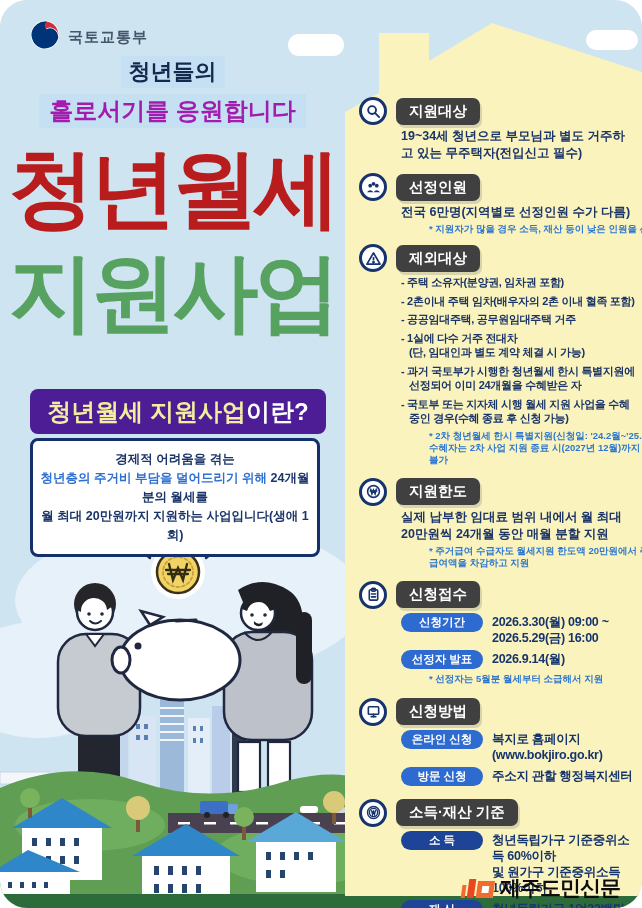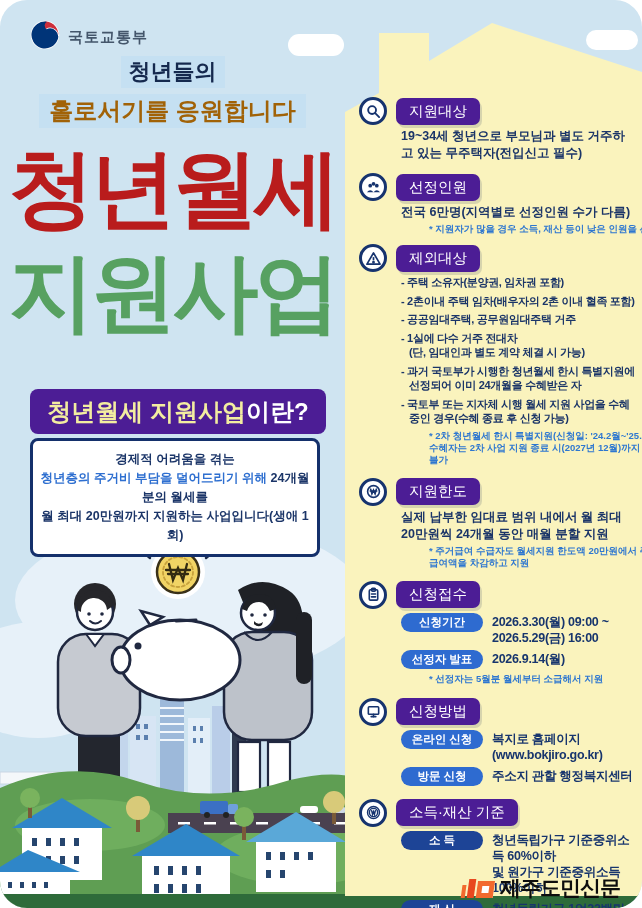--- a/index.html
+++ b/index.html
@@ -7,21 +7,21 @@
     font-family:"Liberation Sans","DejaVu Sans",sans-serif;border-radius:27px;}
   
   .cloud{position:absolute;background:#fff;border-radius:999px;}
   
   .gov{position:absolute;top:20px;left:30px;display:flex;align-items:center;gap:8px;z-index:6;}
   .gov-name{font-size:15px;font-weight:700;color:#44566b;letter-spacing:1px;}
   
   .slogan{position:absolute;left:0;top:56px;width:345px;text-align:center;z-index:5;}
   .slogan .l1{display:inline-block;font-size:22px;font-weight:800;color:#15294e;
     background:#c5e0f2;padding:1px 8px;}
-  .slogan .l2{display:inline-block;margin-top:6px;font-size:24px;font-weight:800;color:#a16207;
+  .slogan .l2{display:inline-block;margin-top:6px;font-size:24px;font-weight:800;color:#a21caf;
     background:#c5e0f2;padding:1px 10px;}
   
   .title1,.title2{position:absolute;left:0;width:345px;text-align:center;font-weight:900;
     font-size:86px;letter-spacing:-4px;line-height:96px;z-index:5;}
   .title1{top:140px;color:#b91c1c;}
   .title2{top:244px;color:#57a161;}
   
   .qband{position:absolute;left:30px;top:389px;width:296px;height:45px;background:#4c1d95;
     border-radius:8px;display:flex;align-items:center;justify-content:center;z-index:5;}
   .qband .hl{color:#f3eda0;font-size:24px;font-weight:900;}
@@ -34,21 +34,21 @@
   .town{position:absolute;left:0;top:520px;width:360px;height:388px;z-index:1;}
   
   .fstrip{position:absolute;left:0;top:894px;width:642px;height:14px;background:#2e6b3a;z-index:2;}
   
   .panel-svg{position:absolute;left:340px;top:20px;z-index:3;}
   .pc{position:absolute;left:345px;top:95px;width:290px;z-index:4;}
   .sec{margin-top:10px;}
   .sec-head{display:flex;align-items:center;gap:9px;margin-left:14px;height:28px;}
   .sec-ic{flex:0 0 auto;width:28px;height:28px;border-radius:50%;background:#fff;border:3px solid #16336e;
     box-sizing:border-box;display:flex;align-items:center;justify-content:center;}
-  .sec-pill{background:#4c1d95;color:#fff;font-weight:400;font-size:14.5px;padding:4px 13px;
+  .sec-pill{background:#404040;color:#fff;font-weight:700;font-size:14.5px;padding:4px 13px;
     border-radius:7px;box-shadow:2px 3px 0 rgba(20,40,90,.15);white-space:nowrap;}
   .body{margin:3px 0 0 56px;font-size:12.5px;font-weight:700;color:#1b3568;line-height:17px;width:234px;}
   .note-b{margin:2px 0 0 84px;font-size:9.5px;font-weight:700;color:#2e77d0;line-height:12px;width:236px;}
   .xlist{margin:3px 0 0 56px;width:236px;}
   .xi{font-size:11px;font-weight:700;color:#1b3568;line-height:14.5px;margin-bottom:4px;
     padding-left:8px;text-indent:-8px;letter-spacing:-0.3px;}
   .xi .sub{display:block;text-indent:0;}
   .row{display:flex;align-items:flex-start;gap:9px;margin:4px 0 0 56px;}
   .row-pill{flex:0 0 auto;min-width:82px;text-align:center;background:#2e6bd0;color:#fff;font-size:11.5px;
     font-weight:800;padding:2px 10px;border-radius:999px;box-sizing:border-box;white-space:nowrap;}

